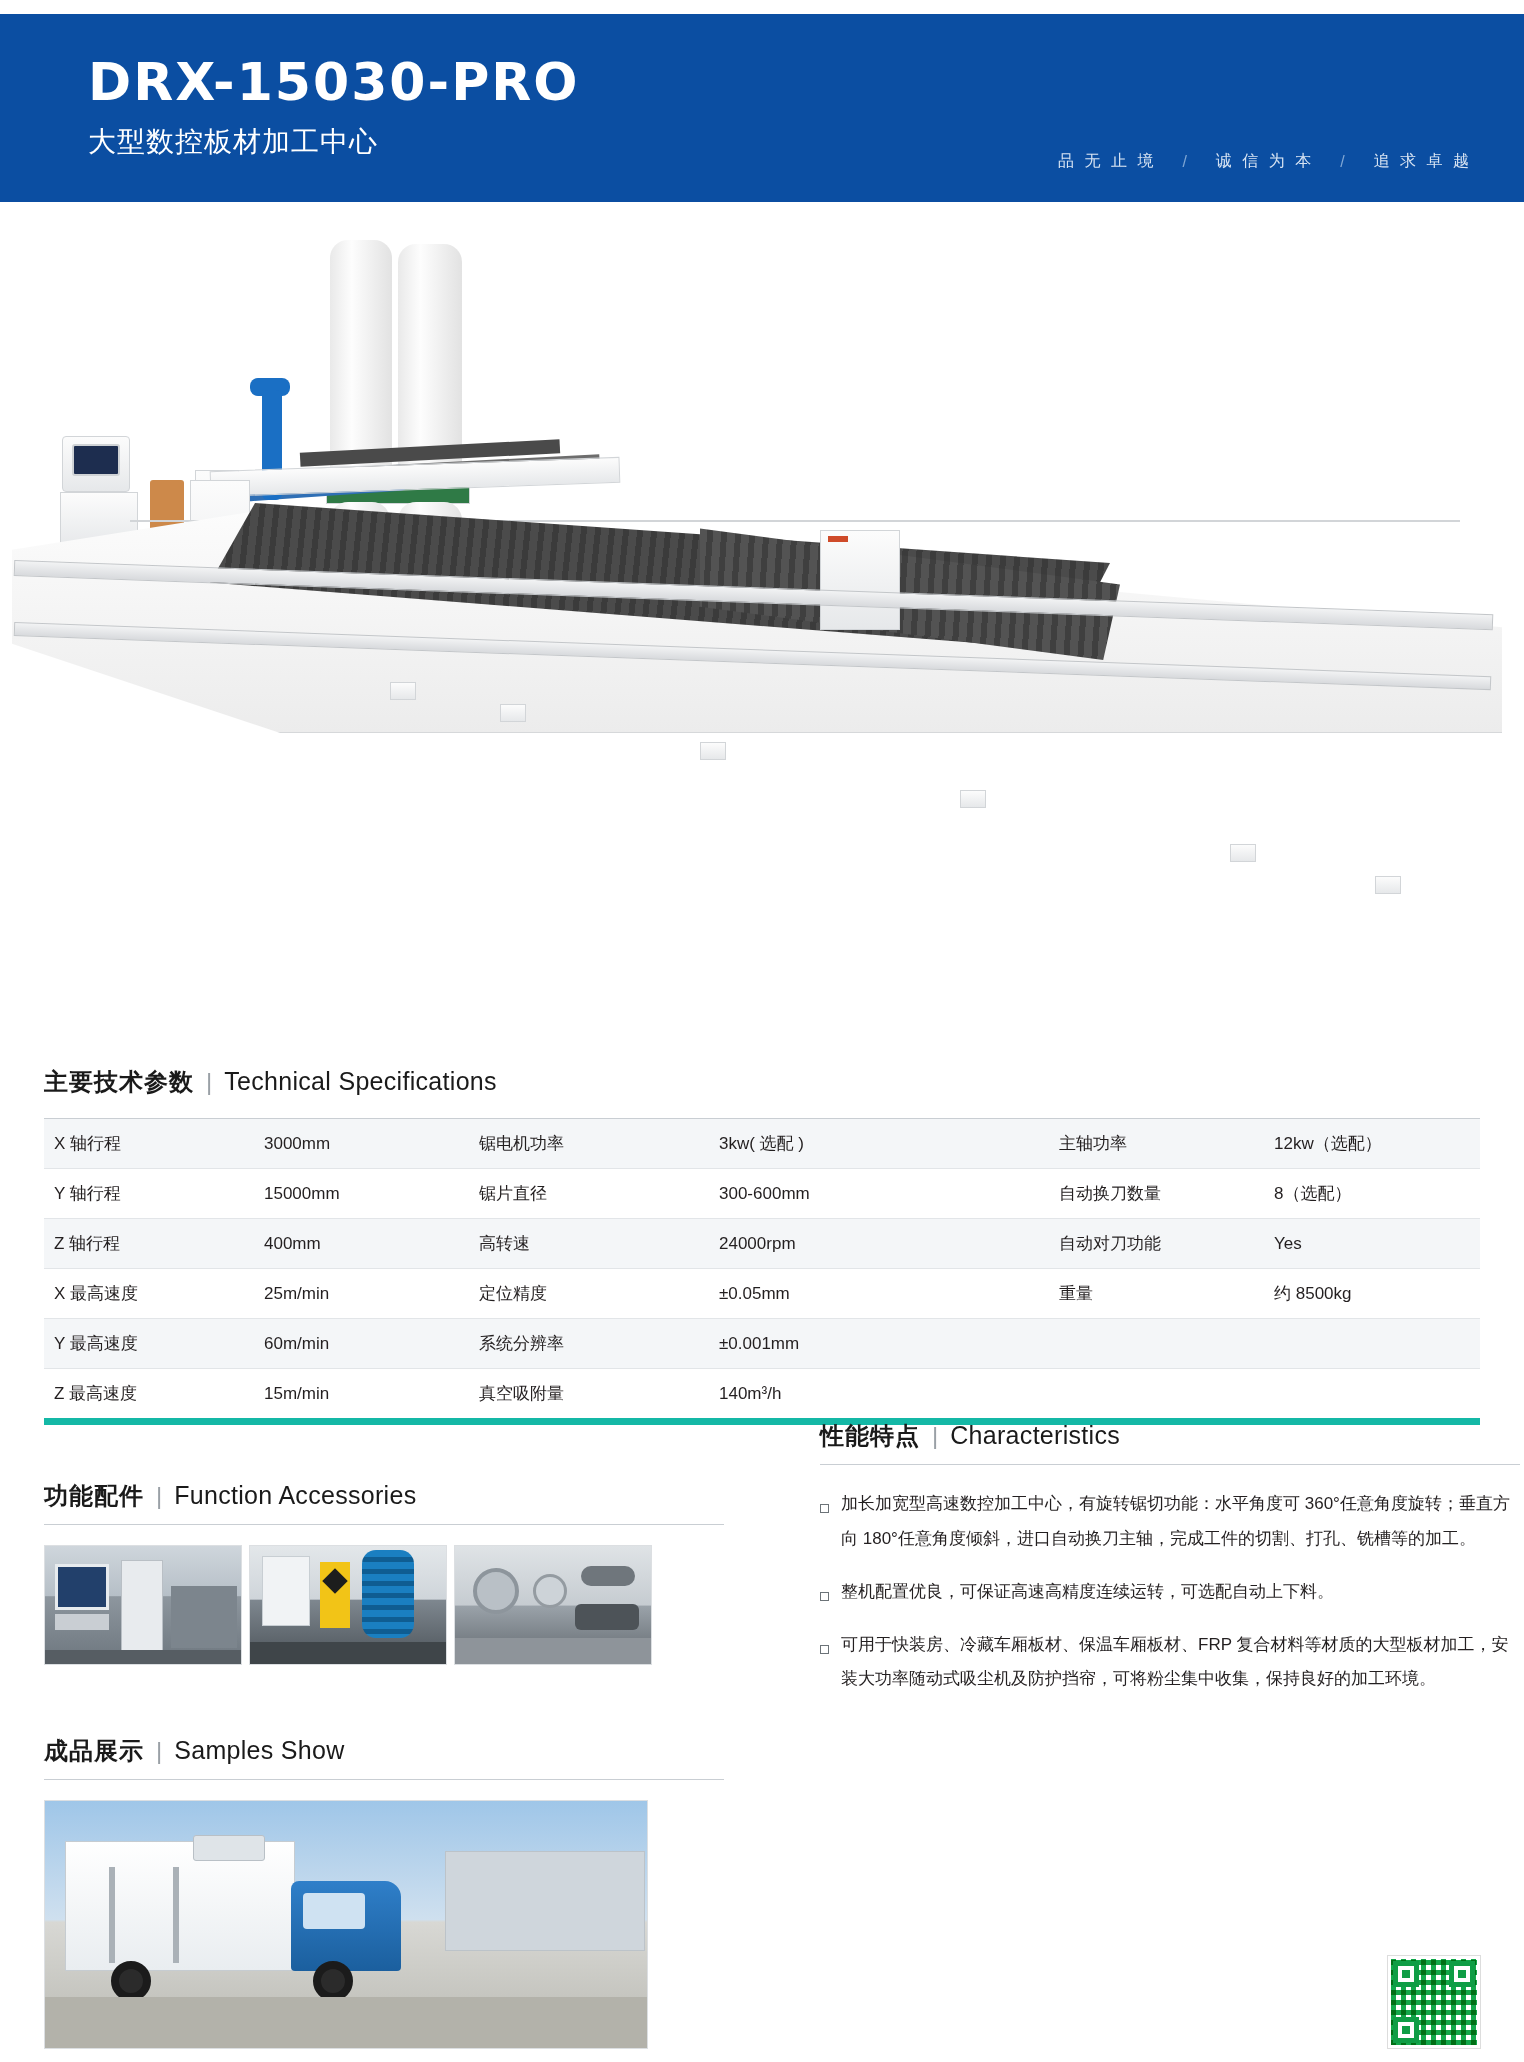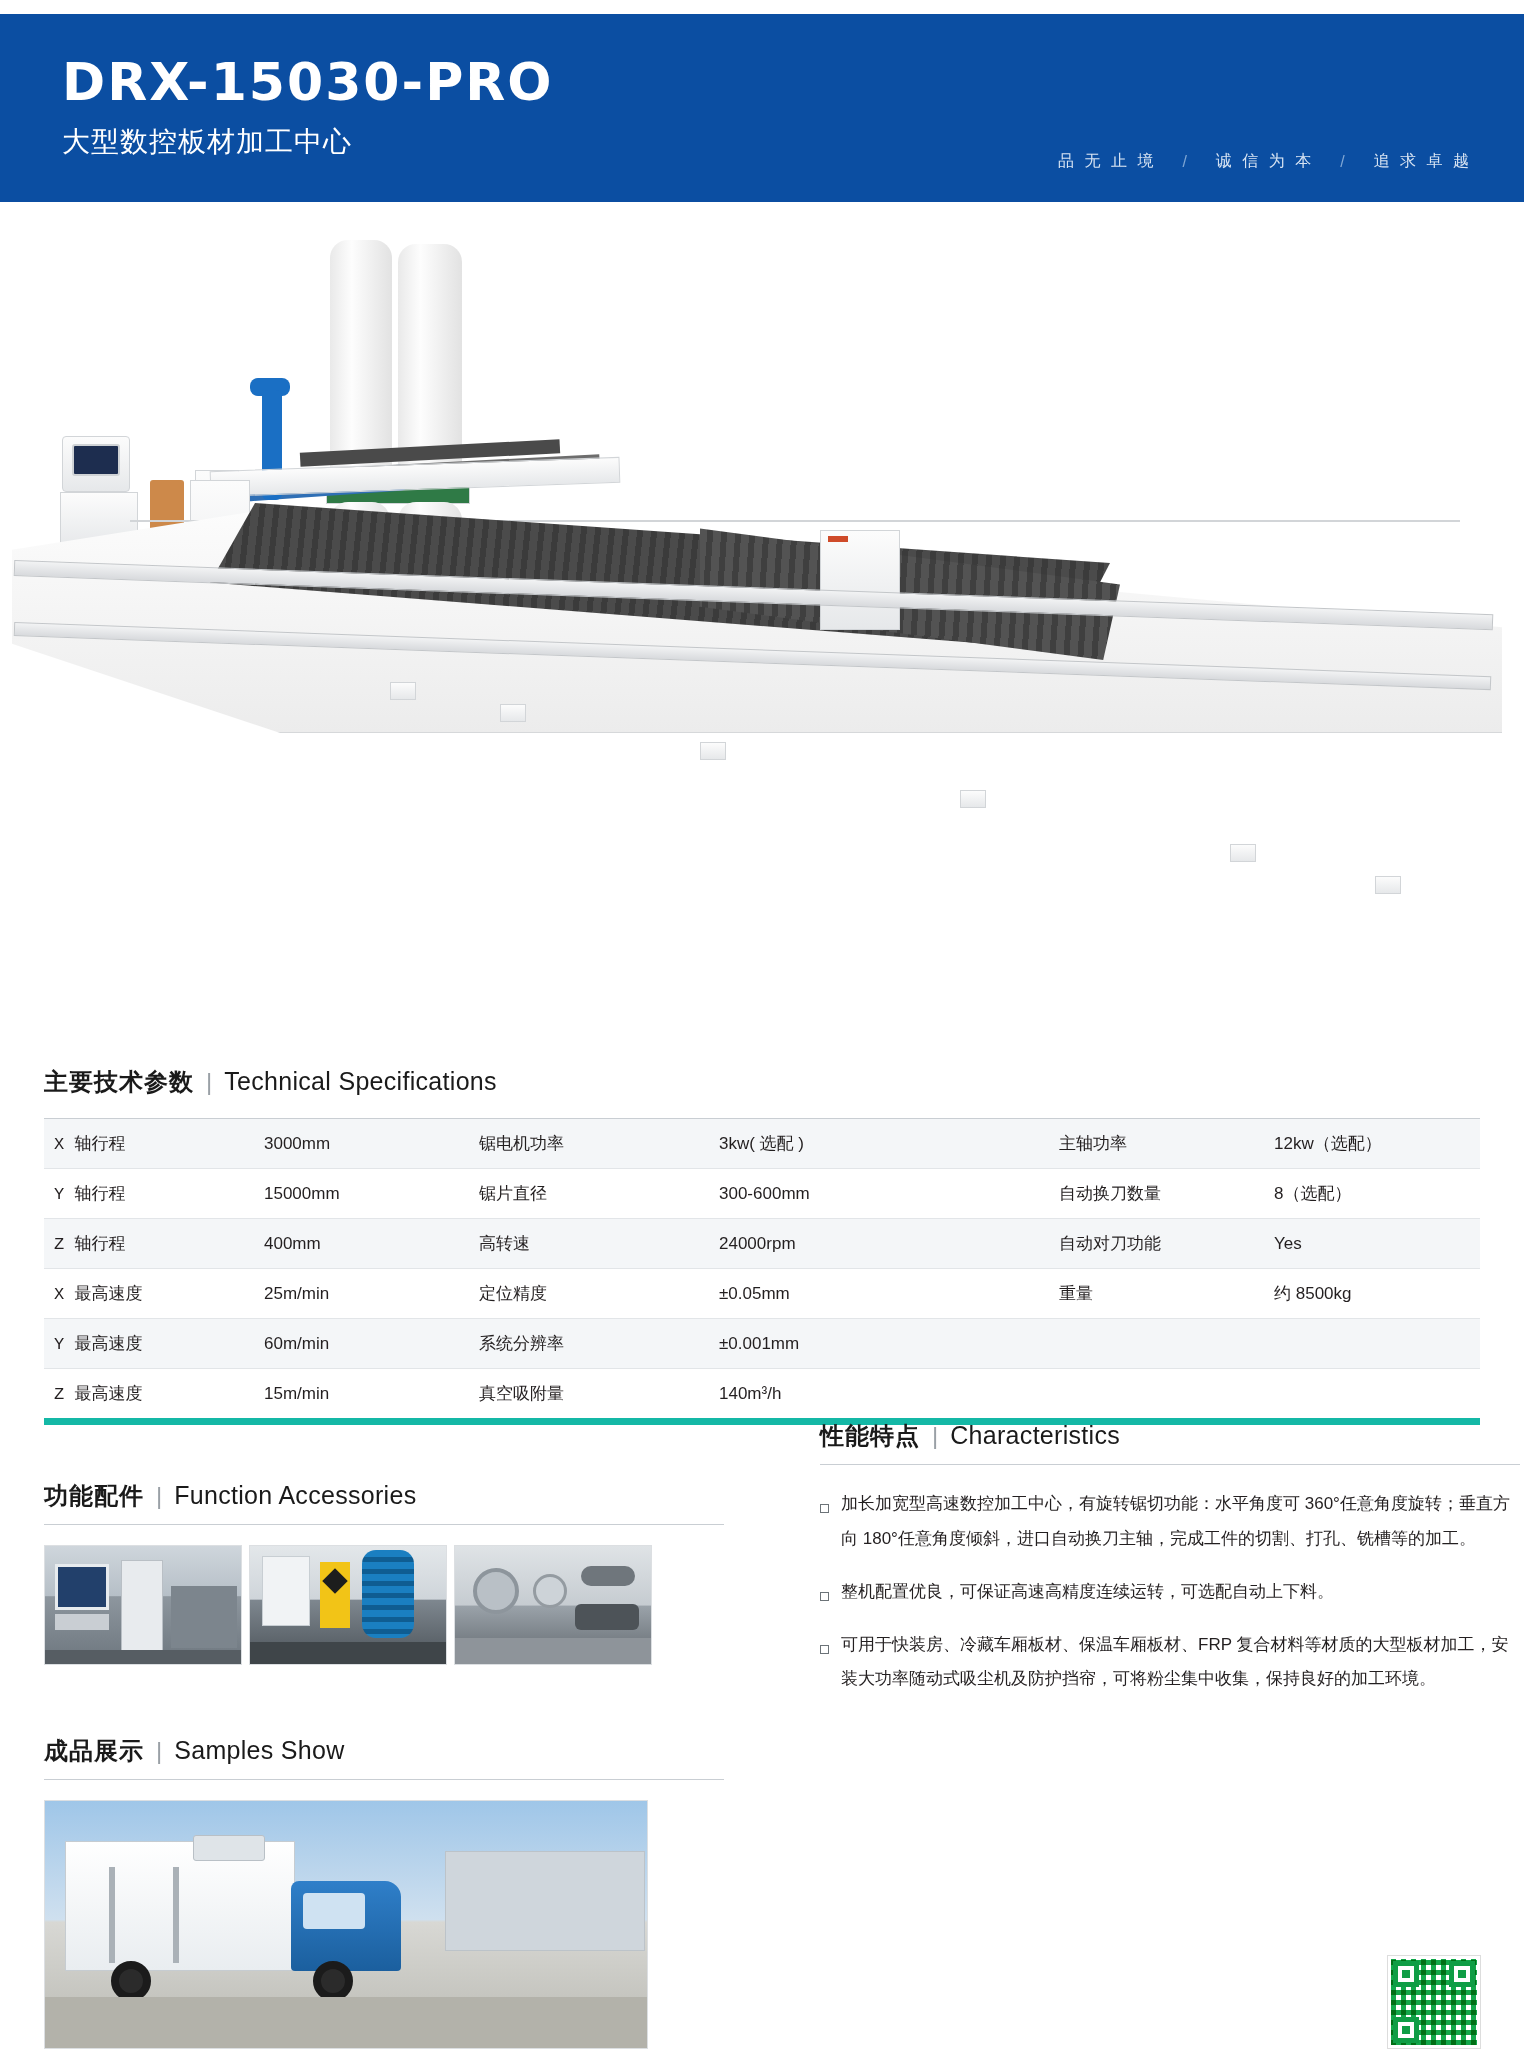--- a/index.html
+++ b/index.html
@@ -17,21 +17,21 @@
   
   .header {
     position: absolute;
     left: 0; top: 14px;
     width: 1524px;
     height: 188px;
     background: #0b4ea2;
     display: flex;
     align-items: center;
   }
-  .header-left { padding-left: 62px; }
+  .header-left { padding-left: 88px; }
   .header-title {
     font-size: 52px;
     font-weight: bold;
     color: #ffffff;
     letter-spacing: 2px;
     line-height: 1.05;
     font-family: "DejaVu Sans", sans-serif;
   }
   .header-sub {
     font-size: 28px;
@@ -106,21 +106,21 @@
   table.specs td {
     padding: 13px 6px 13px 10px;
     border-bottom: 1px solid #e2e5e8;
     vertical-align: middle;
     white-space: nowrap;
   }
   table.specs tr:first-child td { border-top: 1px solid #c9ced3; }
   table.specs tr:last-child td { border-bottom: 7px solid #14b8a6; }
   table.specs tr:nth-child(odd) { background: #f4f6f8; }
   table.specs tr:nth-child(even) { background: #ffffff; }
-  .c1 { width: 210px; font-family: Liberation Mono, monospace; }
+  .c1 { width: 210px; }
   .c2 { width: 215px; }
   .c3 { width: 240px; }
   .c4 { width: 340px; }
   .c5 { width: 215px; }
   .c6 { width: 216px; }
 
   
   .fa-wrap { position: absolute; left: 44px; top: 1480px; width: 680px; }
   .fa-line { border-bottom: 1px solid #c9ced3; margin-top: 12px; }
   .fa-photos { display: flex; gap: 7px; margin-top: 20px; }

